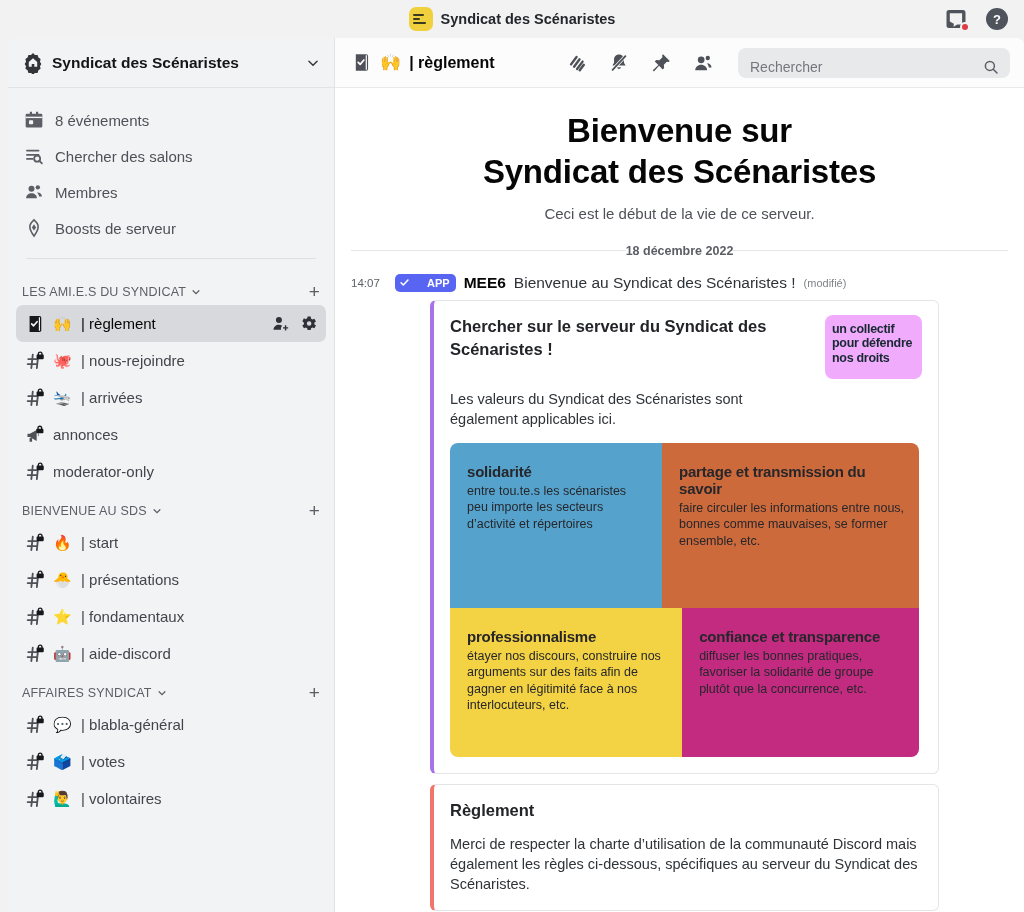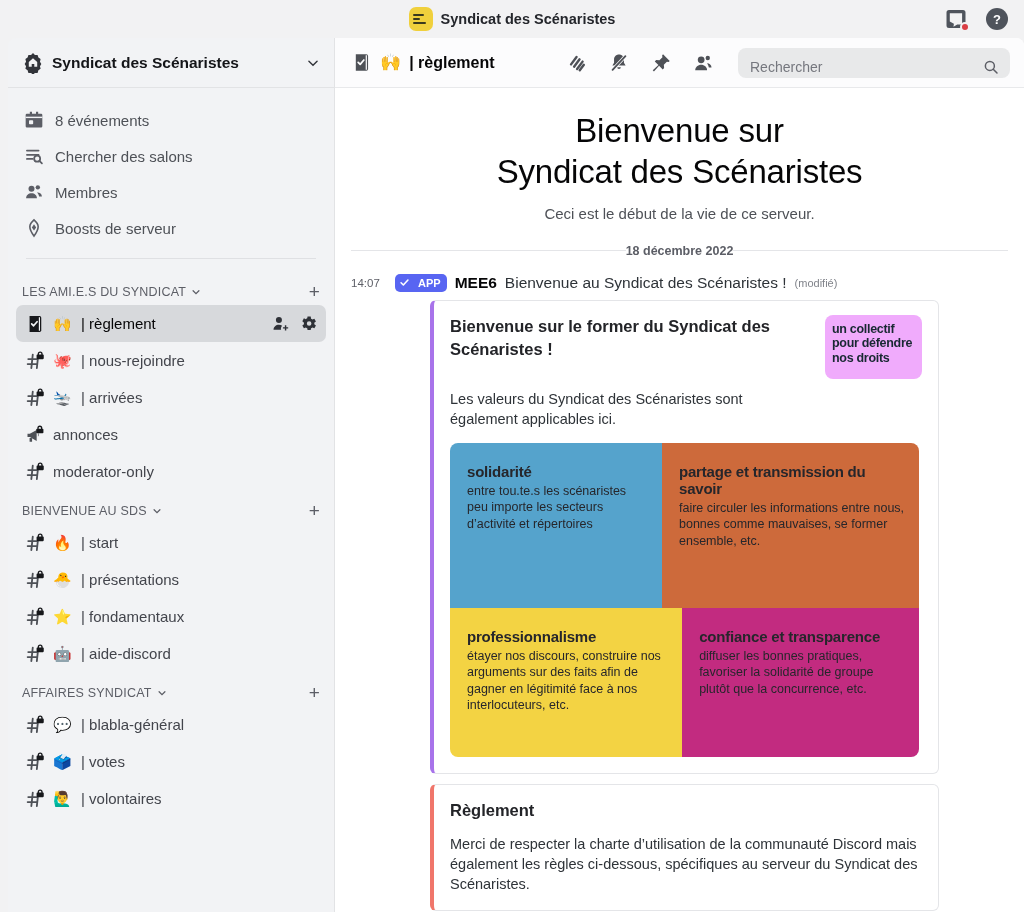--- a/index.html
+++ b/index.html
@@ -49,30 +49,30 @@
   .chat-header .ch-name { font-weight:700; font-size:16px; color:#060607; }
   .header-icons { margin-left:auto; display:flex; align-items:center; gap:20px; }
   .header-icons .hicon { cursor:pointer; display:flex; }
   .searchbox { width:272px; height:30px; background:#e8e9ea; border-radius:8px; display:flex; align-items:center; padding:8px 10px 0 12px; margin-left:4px; cursor:text; }
   .searchbox .ph { color:#75777e; font-size:14px; }
   .searchbox .mag { margin-left:auto; display:flex; }
 
   
   .messages { flex:1; overflow:hidden; padding-top:22px; }
   .welcome { text-align:center; padding:0 20px; }
-  .welcome h1 { font-size:33px; line-height:1.25; font-weight:400; color:#060607; letter-spacing:-.2px; }
+  .welcome h1 { font-size:33px; line-height:1.25; font-weight:700; color:#060607; letter-spacing:-.2px; }
   .welcome .sub { margin-top:12px; font-size:15px; color:#4e5157; }
   .date-divider { display:flex; align-items:center; gap:0; margin:22px 16px 10px; }
   .date-divider .line { flex:1; height:1px; background:#e4e5e8; }
   .date-divider .label { font-size:12.5px; font-weight:700; color:#5c5e66; }
 
   .message { padding:6px 16px 0; }
   .msg-row { display:flex; align-items:center; gap:8px; }
   .msg-time { font-size:11.5px; color:#5c5e66; width:36px; flex:none; }
-  .app-badge { background:#5865f2; color:#fff; font-size:11px; font-weight:700; border-radius:5px; padding:3px 6px 3px 4px; display:inline-flex; align-items:center; gap:8px; flex:none; }
+  .app-badge { background:#5865f2; color:#fff; font-size:11px; font-weight:700; border-radius:5px; padding:3px 6px 3px 4px; display:inline-flex; align-items:center; gap:17px; flex:none; }
   .msg-author { font-weight:700; font-size:15.5px; color:#060607; }
   .msg-text { font-size:15.5px; color:#2e3338; }
   .msg-edited { font-size:11px; color:#80838a; }
 
   .embeds { margin:8px 0 0 79px; width:509px; }
   .embed { background:#fff; border:1px solid #e4e5e8; border-left:4px solid #a873ea; border-radius:6px; padding:14px 16px 16px; margin-bottom:10px; }
   .embed-title { font-weight:700; font-size:16.5px; color:#232428; line-height:1.4; }
   .embed1-head { display:flex; gap:14px; }
   .embed1-head .embed-title { flex:1; }
   .embed-thumb { flex:none; width:97px; height:64px; background:#58a5cf; border-radius:8px; padding:7px 7px; font-weight:800; font-size:12.5px; line-height:1.18; color:#182832; letter-spacing:-.3px; cursor:pointer; }
@@ -475,21 +475,21 @@
             <span>APP</span>
           </span>
           <span class="msg-author">MEE6</span>
           <span class="msg-text">Bienvenue au Syndicat des Scénaristes !</span>
           <span class="msg-edited">(modifié)</span>
         </div>
 
         <div class="embeds">
           <div class="embed" style="border-left-color: rgb(168, 115, 234);">
             <div class="embed1-head">
-              <div class="embed-title">Bienvenue sur le former du Syndicat des Scénaristes !</div>
+              <div class="embed-title">Chercher sur le serveur du Syndicat des Scénaristes !</div>
               <div class="embed-thumb" style="background: #f0abfc;">un collectif pour défendre nos droits</div>
             </div>
             <div class="embed-desc">Les valeurs du Syndicat des Scénaristes sont également applicables ici.</div>
             <div class="embed-grid">
               <div class="grid-row grid-row1">
                 <div class="quad" style="background: rgb(85, 163, 204);">
                   <h4>solidarité</h4>
                   <p style="max-width:178px">entre tou.te.s les scénaristes peu importe les secteurs d’activité et répertoires</p>
                 </div>
                 <div class="quad" style="background: rgb(205, 106, 59);">

